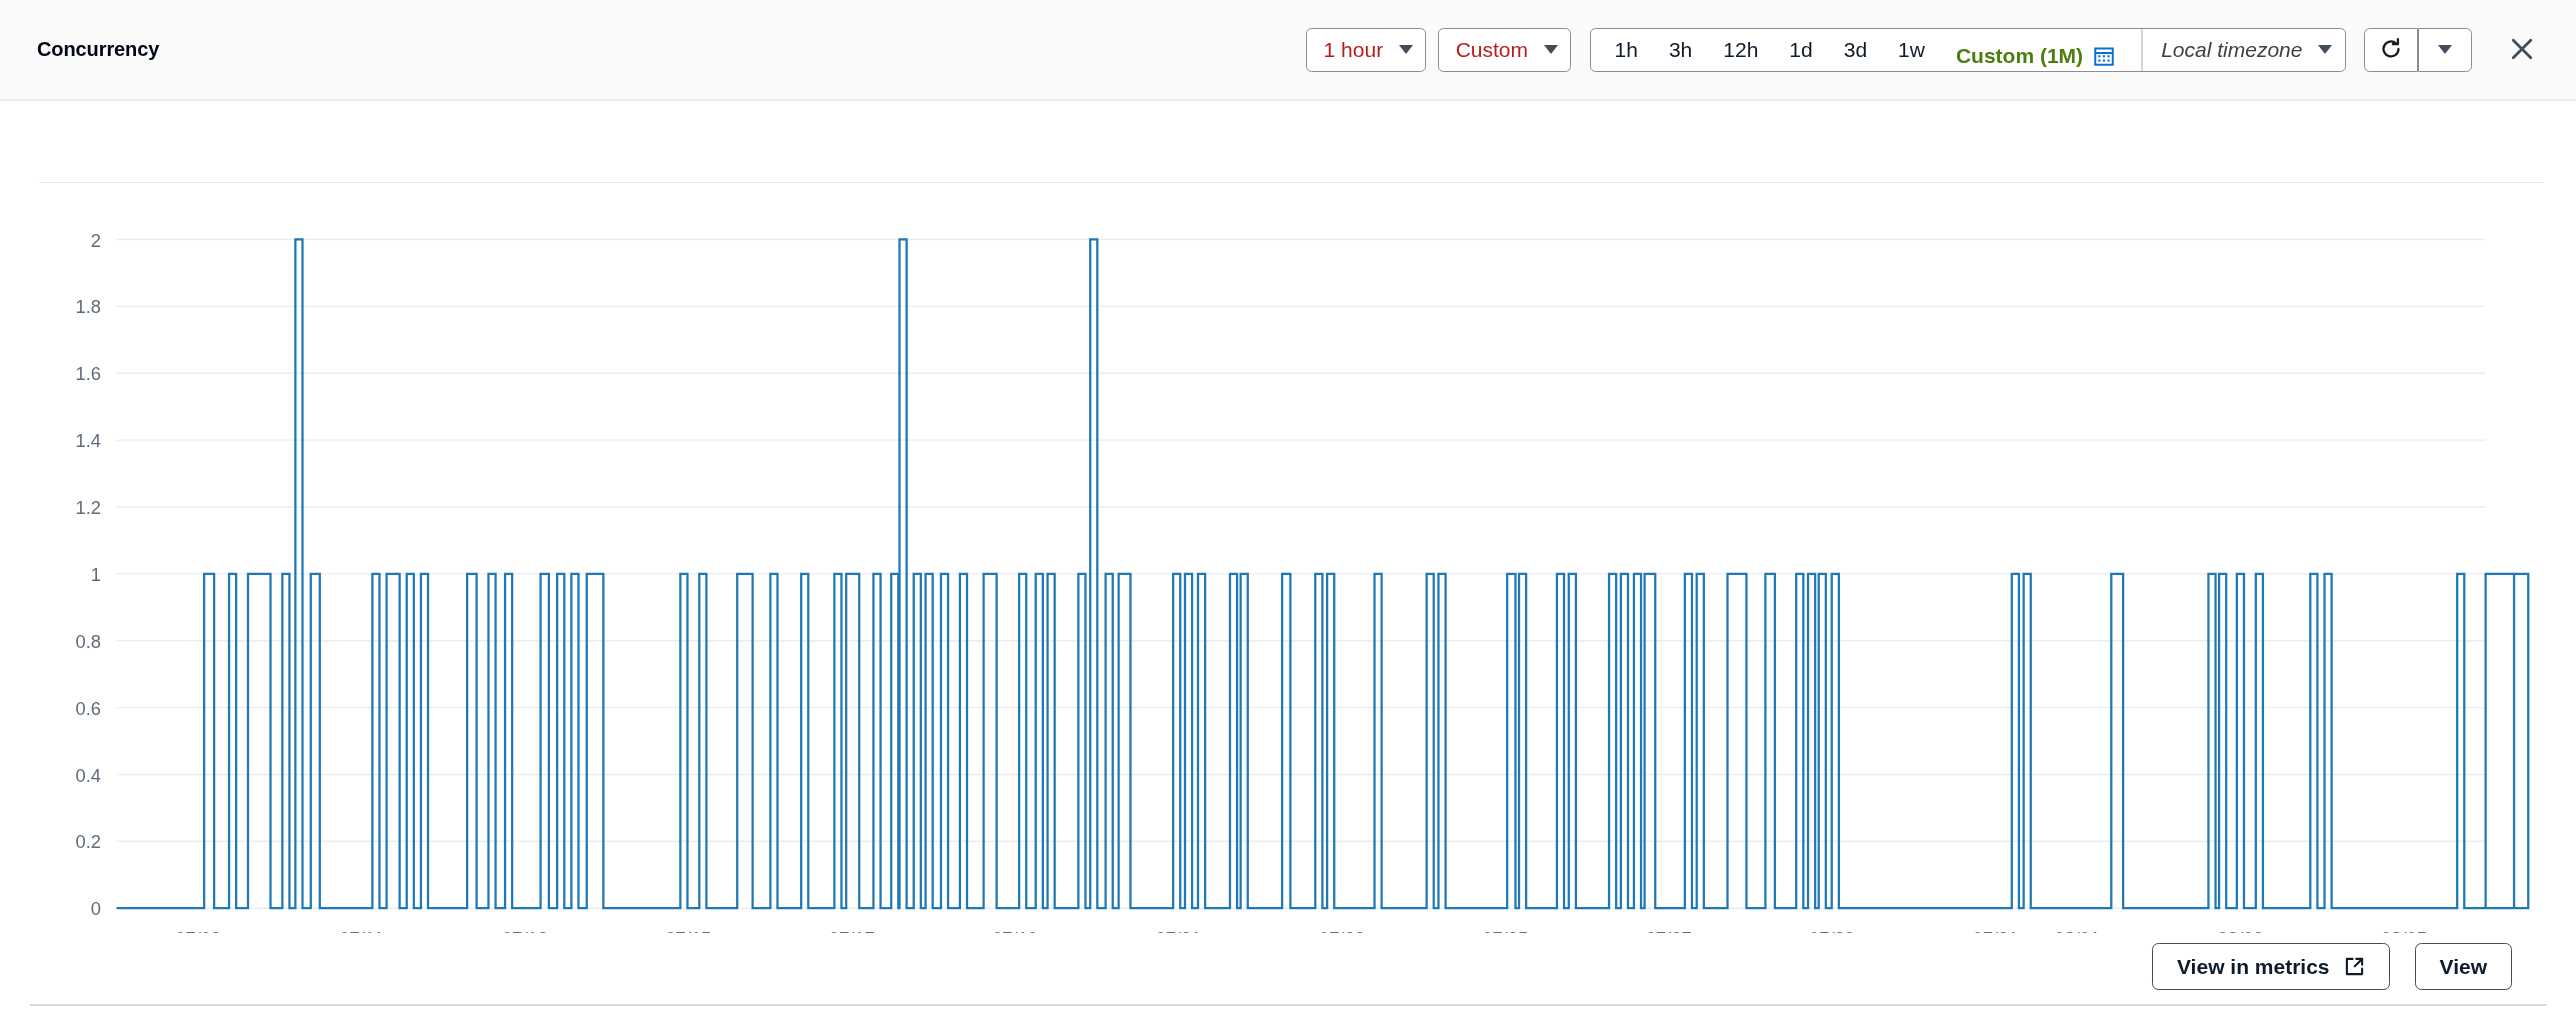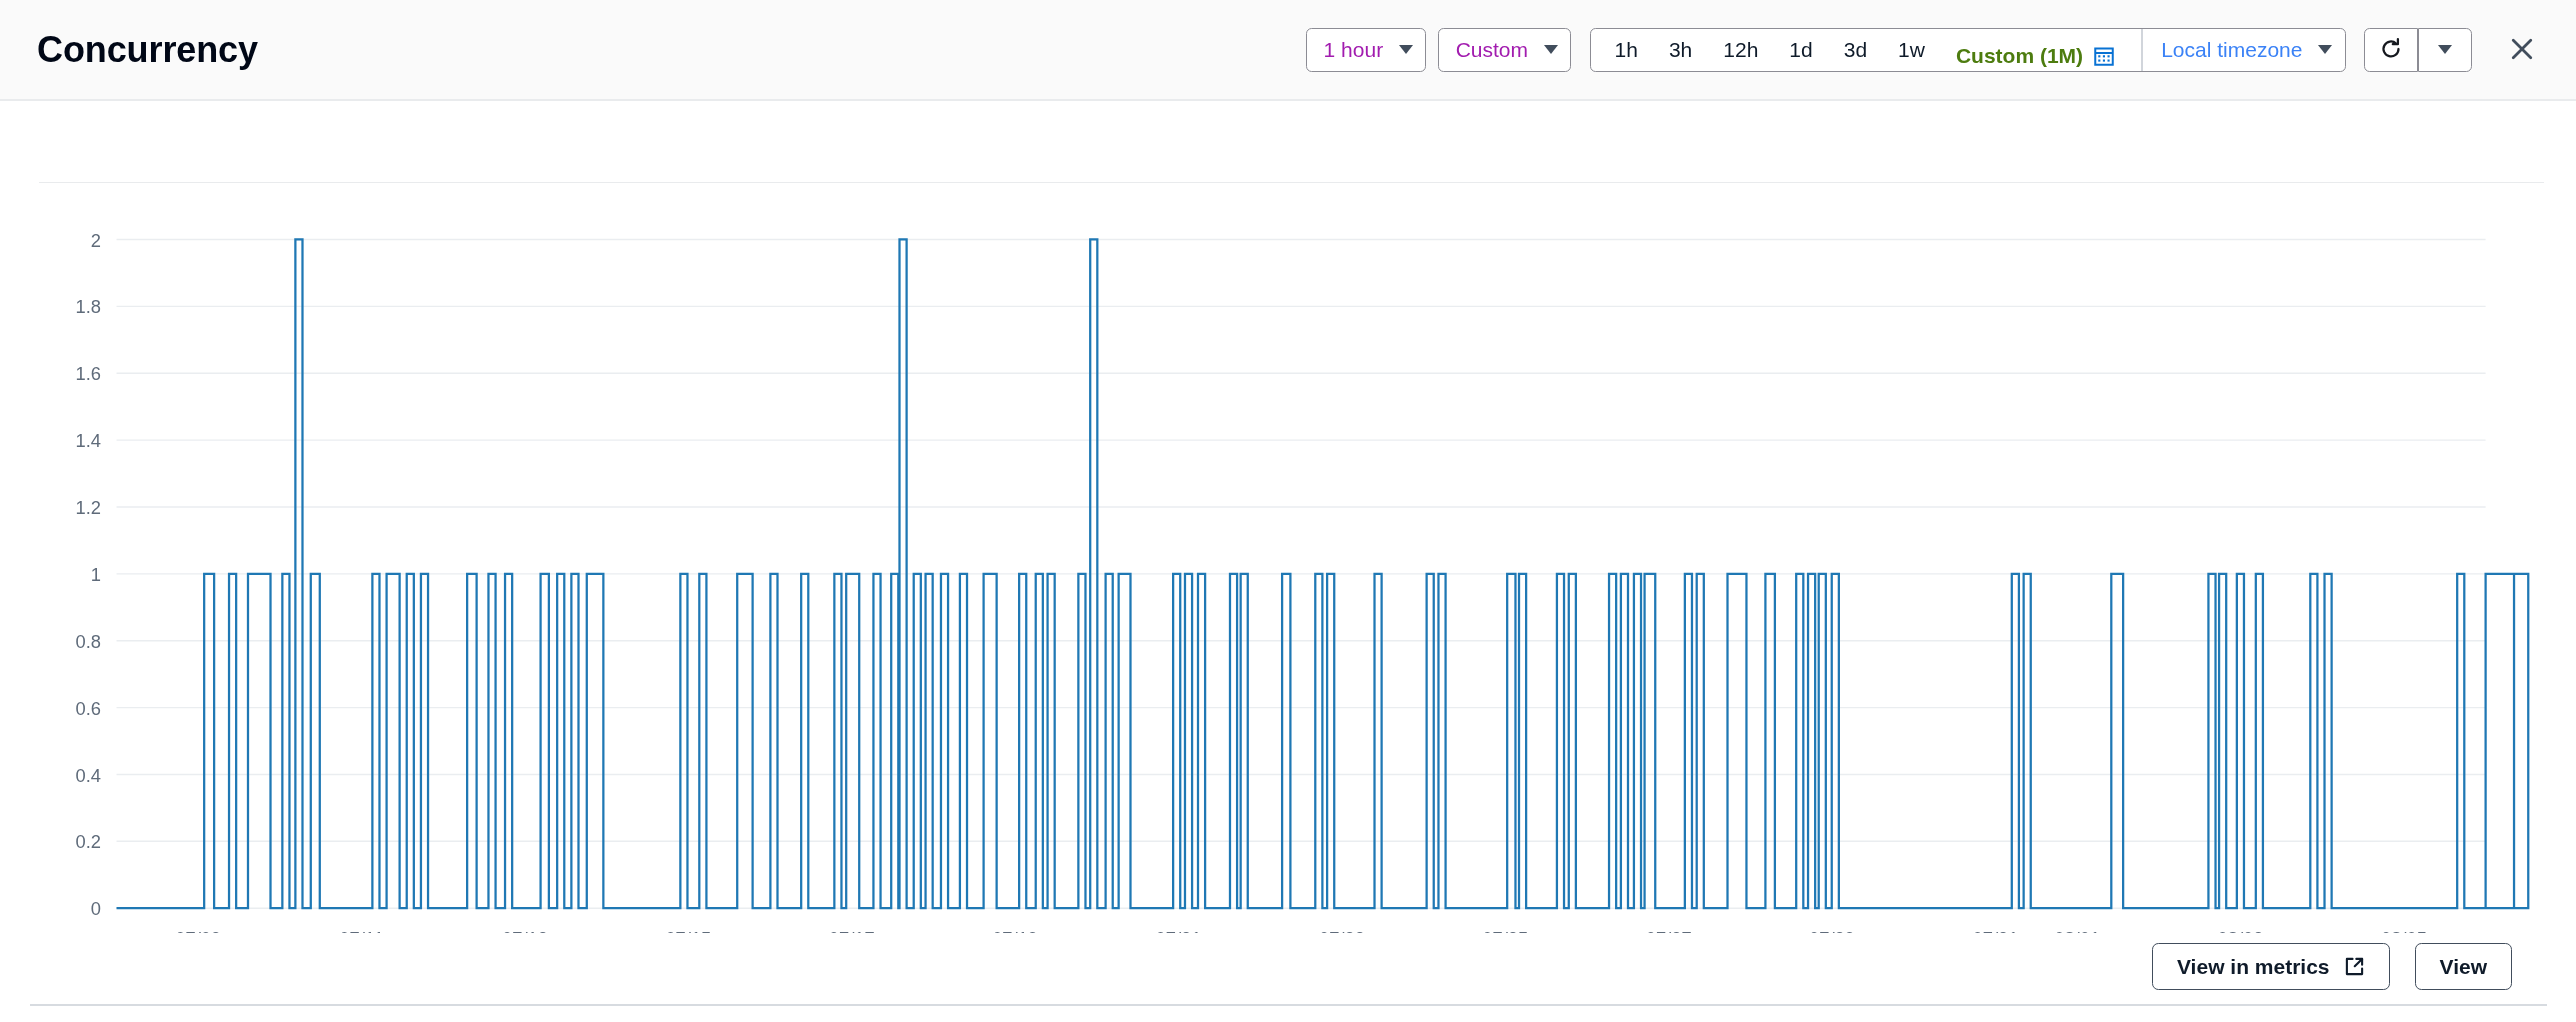--- a/index.html
+++ b/index.html
@@ -24,21 +24,21 @@
     height: 101px;
     background: #fafafa;
     border-bottom: 2.1px solid #e9ebed;
     box-sizing: border-box;
     display: flex;
     align-items: center;
     justify-content: space-between;
   }
   .panel-title {
     margin-left: 37px;
-    font-size: 36px;
+    font-size: 20px;
     font-weight: bold;
     color: #000716;
     letter-spacing: -0.1px;
     white-space: nowrap;
   }
 
   .header-controls {
     display: flex;
     align-items: center;
     margin-right: 32px;
@@ -49,21 +49,21 @@
   .ctl {
     height: 44px;
     box-sizing: border-box;
     border: 1.4px solid #8c8c94;
     border-radius: 5.6px;
     background: #ffffff;
     display: inline-flex;
     align-items: center;
     justify-content: center;
     font-size: 21px;
-    color: #a21caf;
+    color: #b91c1c;
     white-space: nowrap;
     cursor: pointer;
     user-select: none;
   }
   .select-ctl {
     padding: 0 12.7px 0 17px;
     gap: 15.5px;
   }
   .caret {
     width: 0; height: 0;
@@ -113,24 +113,25 @@
     margin: 0;
     align-self: stretch;
   }
   .tz-item {
     display: inline-flex;
     align-items: center;
     justify-content: center;
     padding: 0 12.7px 0 18.4px;
     gap: 15.5px;
     font-size: 21px;
-    color: #3b82f6;
-    cursor: pointer;
-    user-select: none;
-    white-space: nowrap;
+    color: #404040;
+    cursor: pointer;
+    user-select: none;
+    white-space: nowrap;
+    font-style: italic;
   }
 
   .calendar-icon { display:inline-block; width: 20px; height: 20px; }
 
   
   .split-group {
     height: 44px;
     display: inline-flex;
     align-items: stretch;
   }

